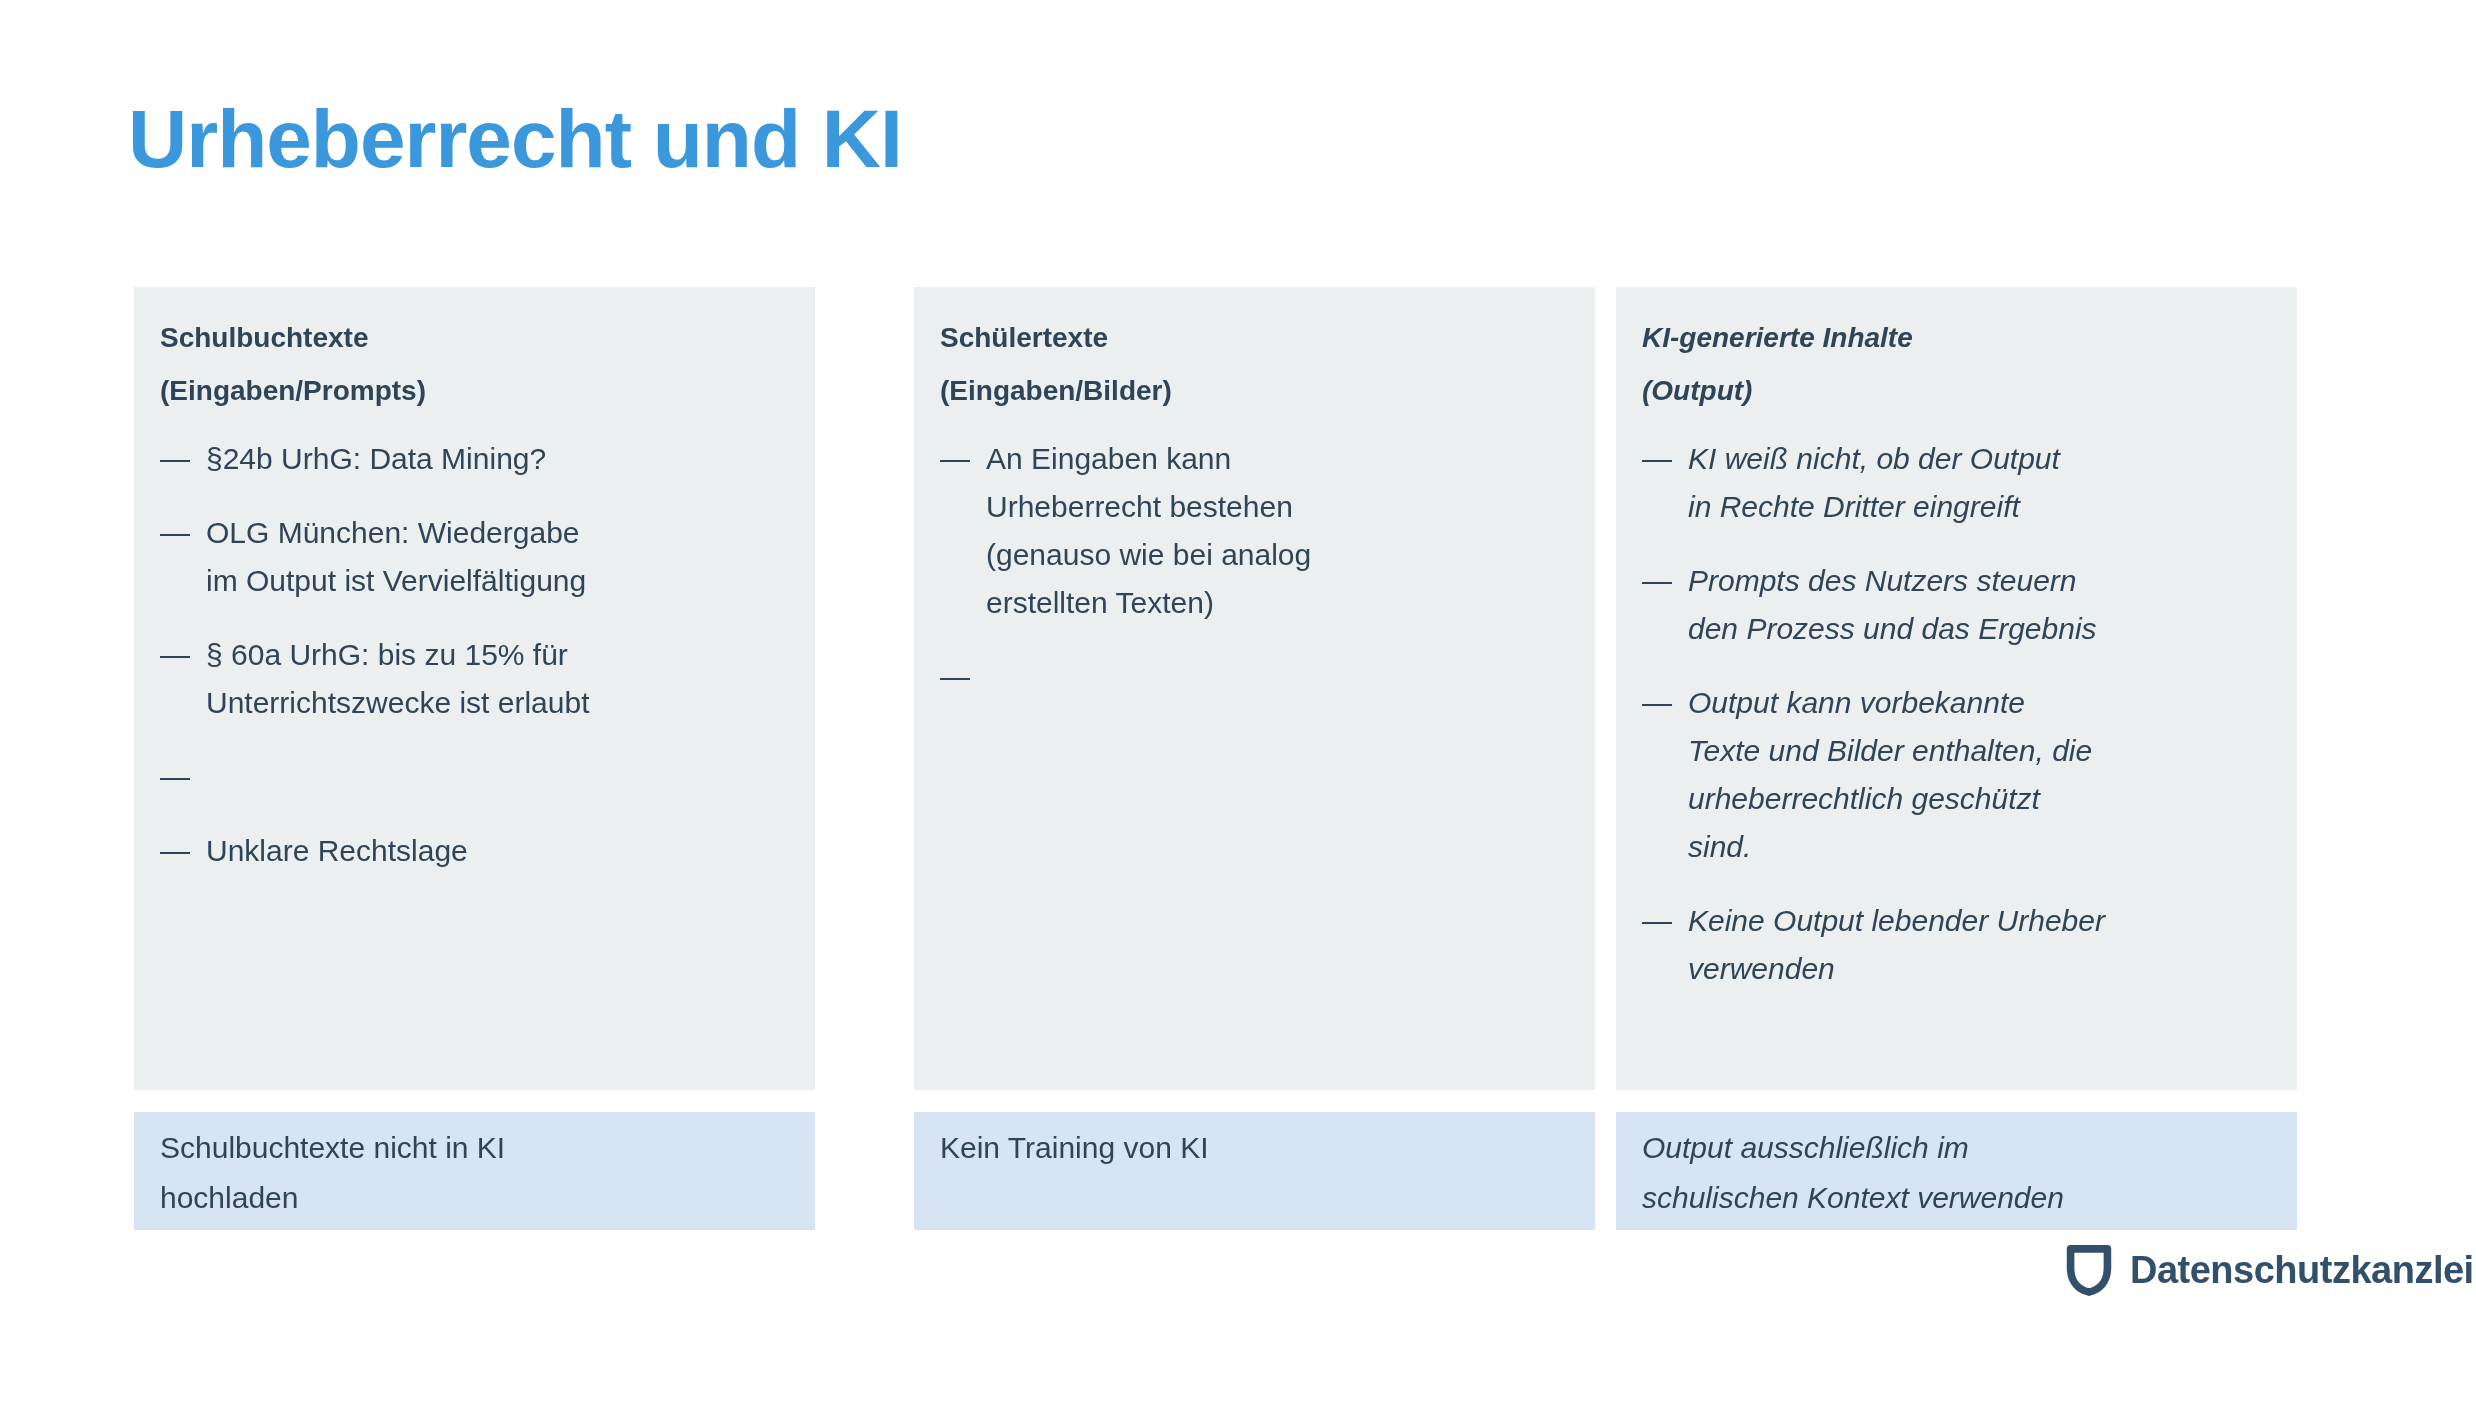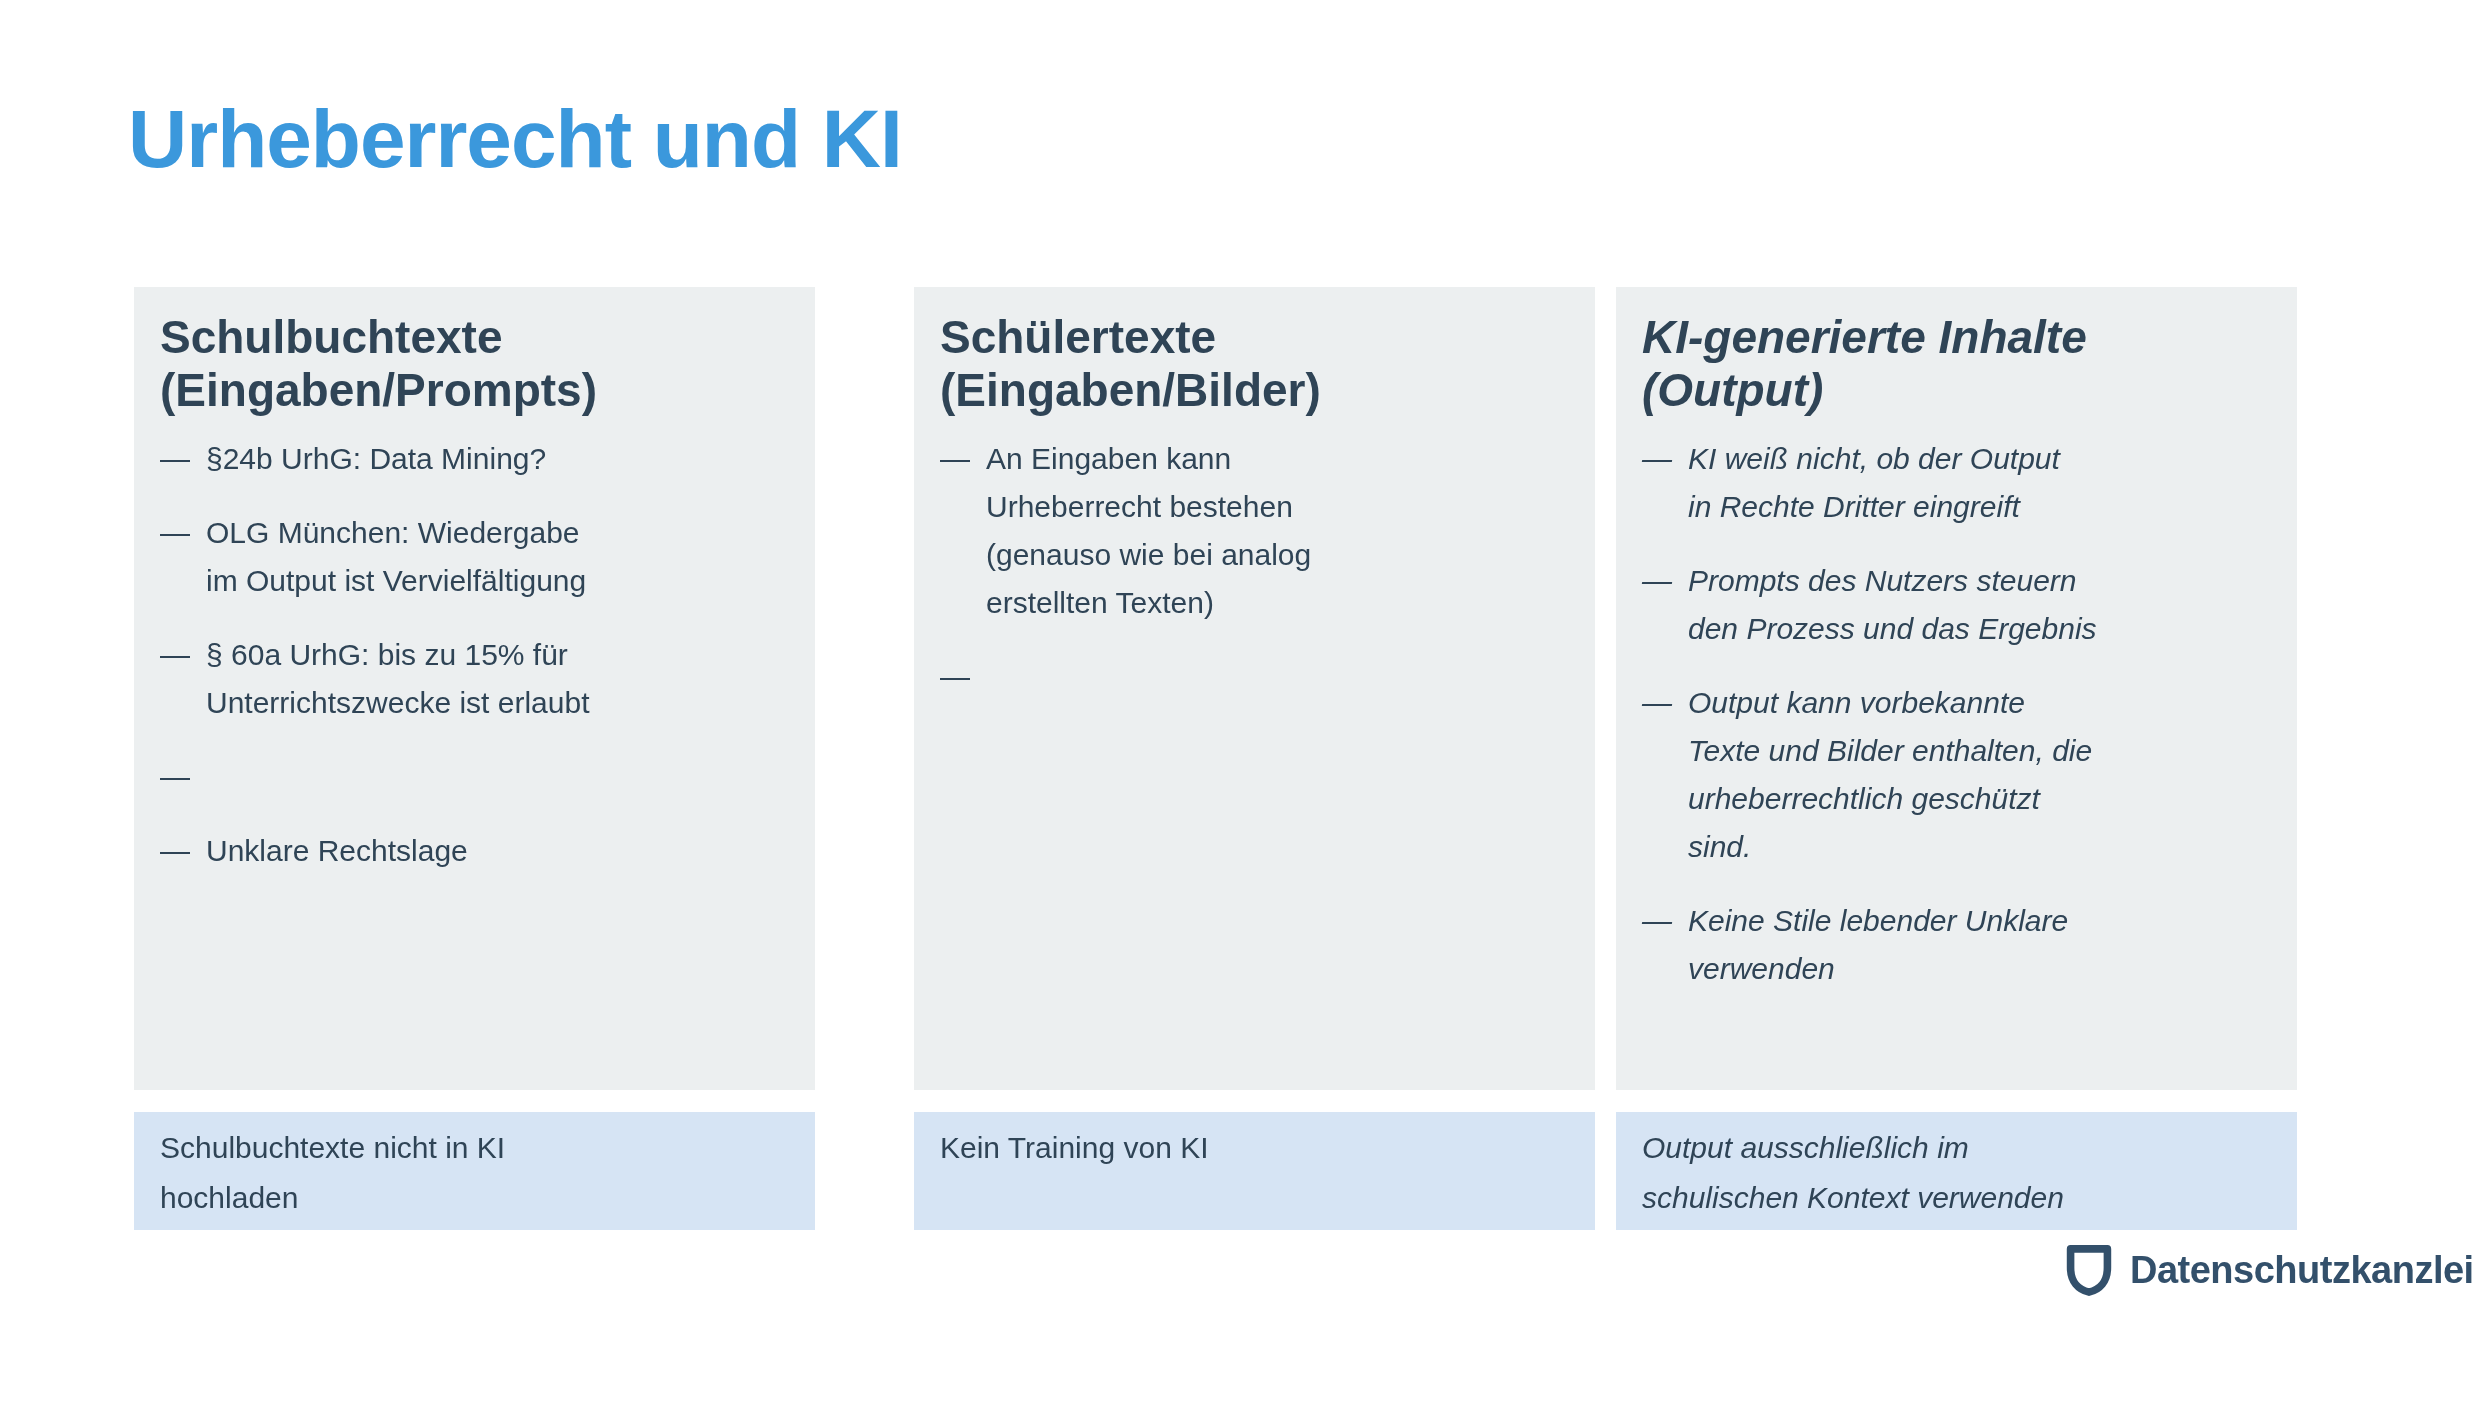--- a/index.html
+++ b/index.html
@@ -29,21 +29,21 @@
   .column.c1{left:902px;}
   .column.c2{left:1604px;font-style:italic;}
   .panel{
     box-sizing:border-box;
     width:681px;height:803px;
     background:var(--panel-gray);
     padding:24px 30px 0 26px;
     overflow:hidden;
   }
   .panel-heading{
-    font-size:46px;font-weight:bold;line-height:53px;
+    font-size:28px;font-weight:bold;line-height:53px;
     white-space:pre-line;margin:0 0 18px 0;
   }
   .bullets{margin:0;padding:0;}
   .bullet{
     display:flex;align-items:flex-start;
     margin:0 0 26px 0;
   }
   .bullet-dash{
     flex:0 0 46px;width:46px;
     font-size:30px;line-height:48px;
@@ -165,21 +165,21 @@
           <div class="bullet">
             <span class="bullet-dash">—</span>
             <span class="bullet-text">Output kann vorbekannte
 Texte und Bilder enthalten, die
 urheberrechtlich geschützt
 sind.</span>
           </div>
 
           <div class="bullet">
             <span class="bullet-dash">—</span>
-            <span class="bullet-text">Keine Stile lebender Unklare
+            <span class="bullet-text">Keine Output lebender Urheber
 verwenden</span>
           </div>
         </div>
     </div>
     <div class="callout">
       <div class="callout-text">Output ausschließlich im
 schulischen Kontext verwenden</div>
     </div>
   </div>
 

